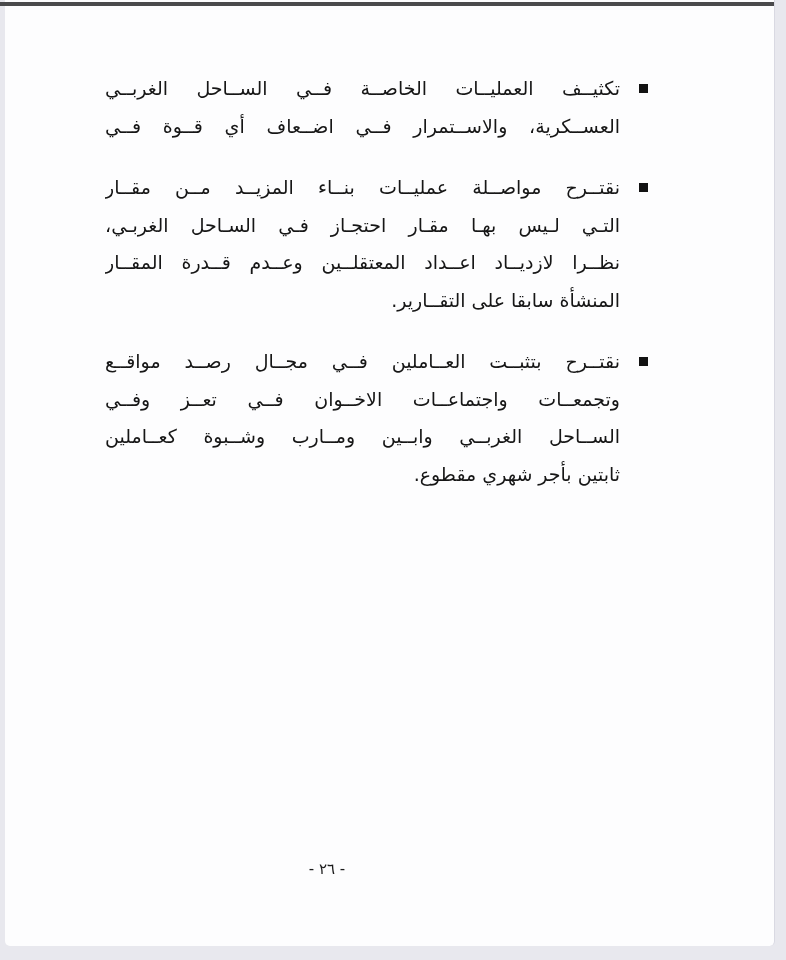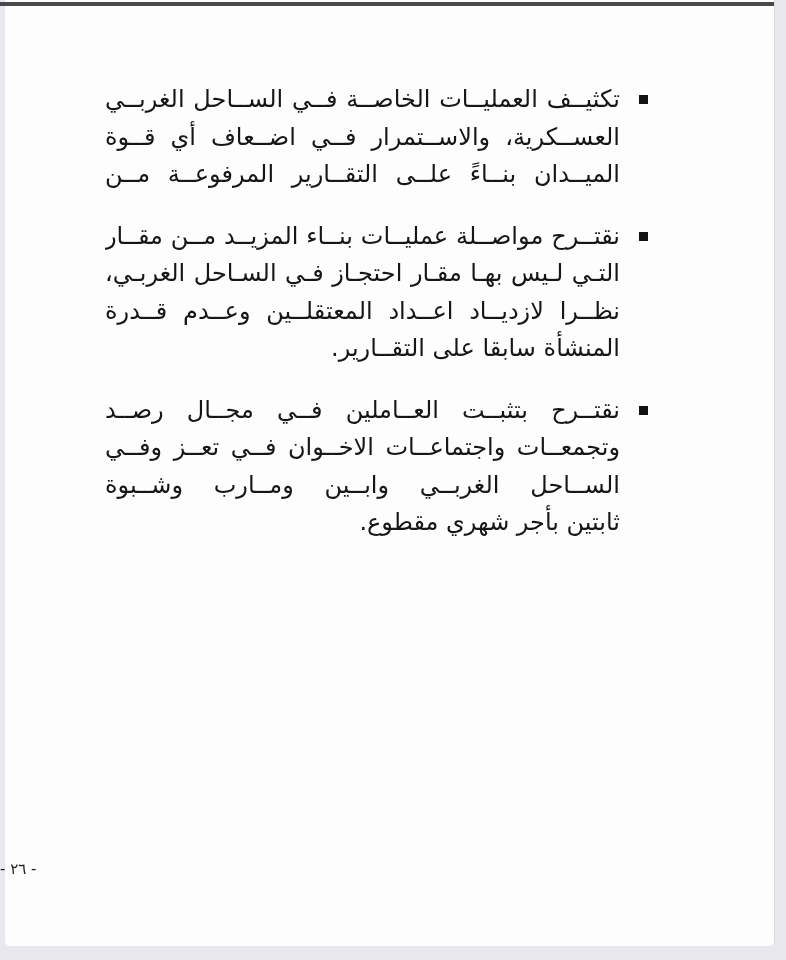--- a/index.html
+++ b/index.html
@@ -25,25 +25,25 @@
     position: absolute;
     left: 0;
     top: 2px;
     width: 774px;
     height: 4px;
     background: #4a4a4c;
     z-index: 2;
   }
   .doc {
     position: absolute;
-    top: 81px;
+    top: 70px;
     right: 166px;
     width: 515px;
     direction: rtl;
-    font-size: 24px;
+    font-size: 19px;
     color: #161616;
     z-index: 1;
   }
   .item {
     position: relative;
     margin-bottom: 24px;
   }
   .bullet {
     position: absolute;
     right: -28px;
@@ -62,39 +62,38 @@
   }
   .line.last {
     text-align: right;
     text-align-last: right;
   }
   .page-number {
     position: absolute;
     top: 860px;
     left: 0;
     width: 654px;
-    text-align: left;
+    text-align: center;
     font-size: 15px;
     color: #1c1c1c;
     z-index: 1;
   }
 </style>
 </head>
 <body>
 
 <div class="page"></div>
 <div class="top-line"></div>
 
 <div class="doc">
 
   <div class="item">
     <span class="bullet"></span>
     <div class="line">تكثيــف العمليــات الخاصــة فــي الســاحل الغربــي</div>
     <div class="line">العســكرية، والاســتمرار فــي اضــعاف أي قــوة فــي</div>
-    <div class="line">الميــدان بنــاءً علــى التقــارير المرفوعــة مــن الميــدان</div>
   </div>
 
 
   <div class="item">
     <span class="bullet"></span>
     <div class="line">نقتــرح مواصــلة عمليــات بنــاء المزيــد مــن مقــار</div>
     <div class="line">التـي لـيس بهـا مقـار احتجـاز فـي السـاحل الغربـي،</div>
     <div class="line">نظــرا لازديــاد اعــداد المعتقلــين وعــدم قــدرة المقــار</div>
     <div class="line last">المنشأة سابقا على التقــارير.</div>
   </div>

